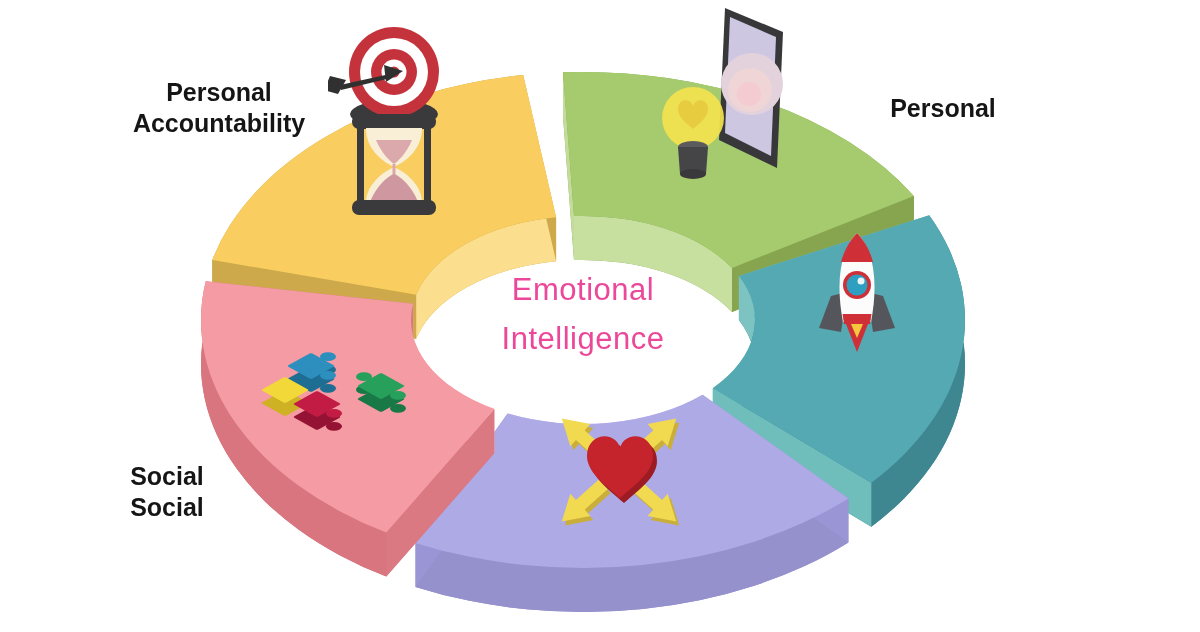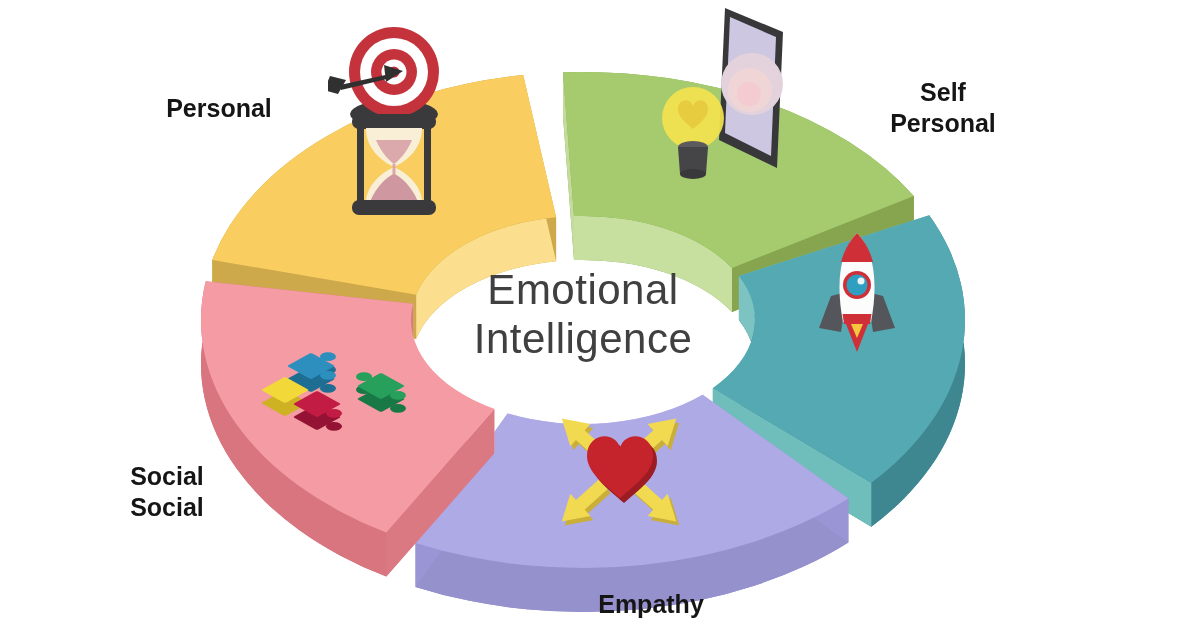--- a/index.html
+++ b/index.html
@@ -15,21 +15,21 @@
   .icon-puzzle{left:243px;top:330px;}
   .seg-label{position:absolute;transform:translate(-50%,-50%);
              font-weight:700;font-size:25px;line-height:31px;
              color:#151515;text-align:center;white-space:nowrap;}
   .label-personal{left:219px;top:108px;}
   .label-self{left:943px;top:108px;}
   .label-inspiration{left:1034px;top:391px;}
   .label-empathy{left:651px;top:604px;}
   .label-social{left:167px;top:492px;}
   .center-title{position:absolute;left:583px;top:314px;transform:translate(-50%,-50%);
-                font-size:42px;line-height:49px;font-weight:400;color:#404040;
+                font-size:31px;line-height:49px;font-weight:400;color:#ec4899;
                 text-align:center;white-space:nowrap;letter-spacing:.5px;}
   .line{display:block;}
 </style>
 </head>
 <body>
 
 <div class="stage">
 
   <svg class="donut" width="1200" height="632" viewBox="0 0 1200 632">
       <g>
@@ -195,26 +195,23 @@
     </g>
   </svg>
 
   <div class="center-title">
     <span class="line">Emotional</span>
     <span class="line">Intelligence</span>
   </div>
 
   <div class="seg-label label-personal">
     <span class="line">Personal</span>
+    <span class="line">Accountability</span>
   </div>
   <div class="seg-label label-self">
-    <span class="line">Self</span>
     <span class="line">Personal</span>
-  </div>
-  <div class="seg-label label-empathy">
-    <span class="line">Empathy</span>
   </div>
   <div class="seg-label label-social">
     <span class="line">Social</span>
     <span class="line">Social</span>
   </div>
 
 </div>
 
 </body></html>

